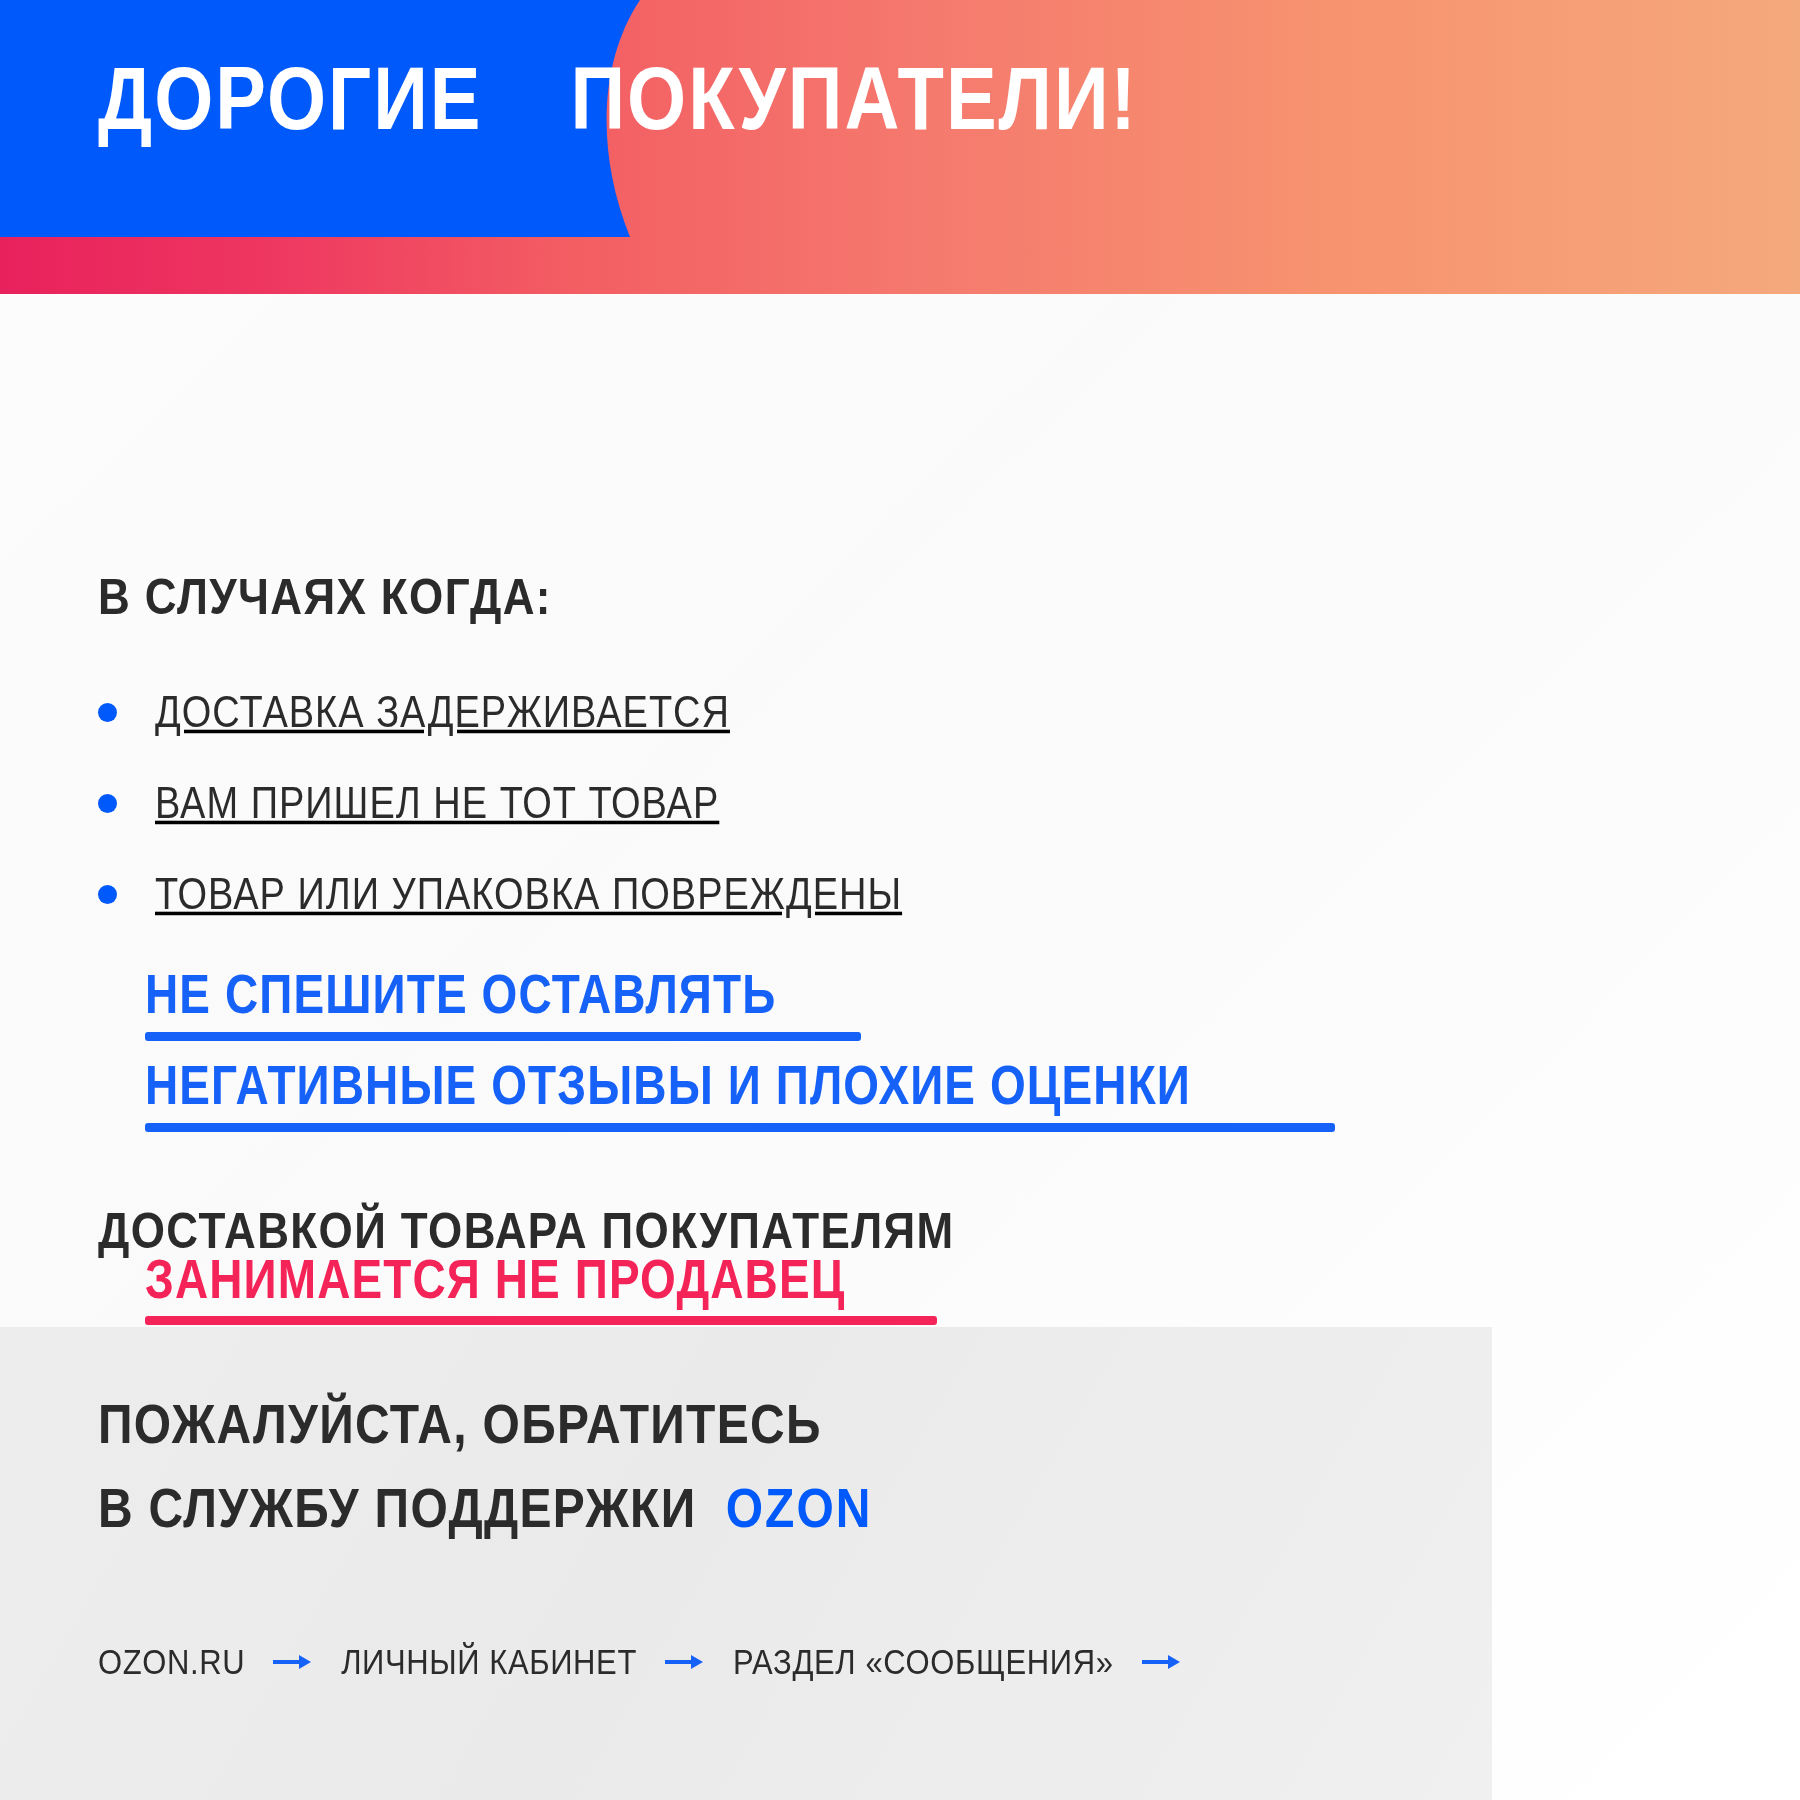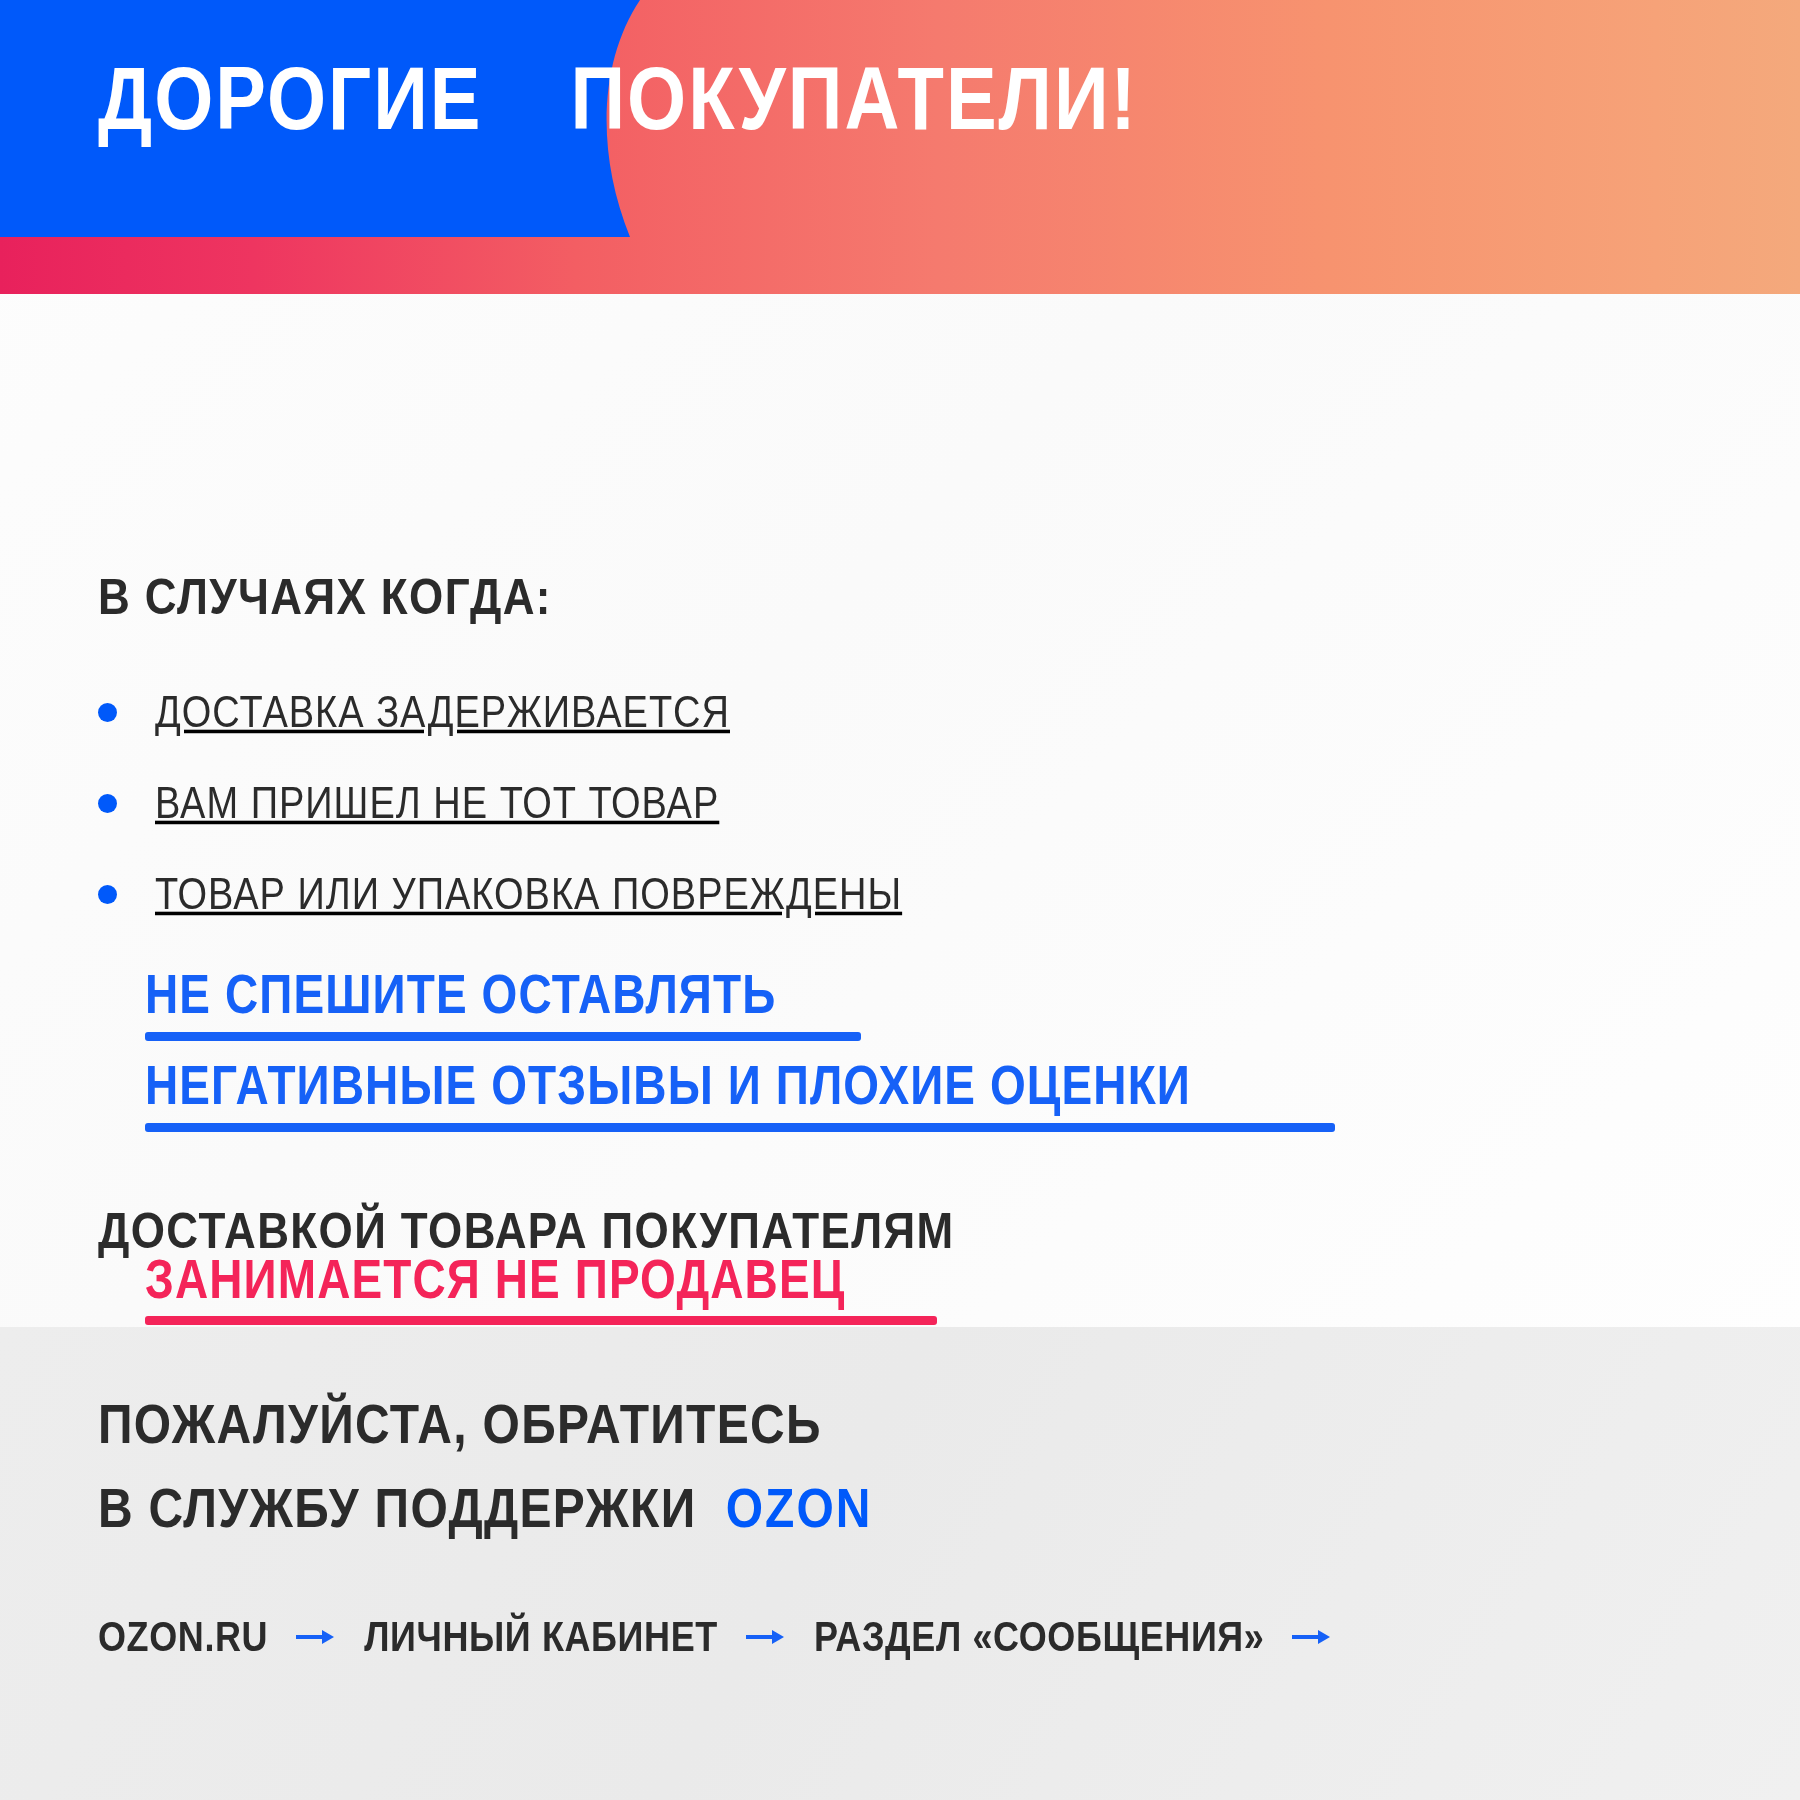--- a/index.html
+++ b/index.html
@@ -154,21 +154,21 @@
   #h-delivery { top: 912px; }
   .red-em { top: 957px; }
   .red-em .em-text { color: #F42459; }
   .red-em .rule { background: #F42459; margin-top: 19px; width: 792px; }
 
   
   .footer {
     position: absolute;
     left: 0;
     top: 1327px;
-    width: 1800px;
+    width: 1492px;
     height: 473px;
     background: linear-gradient(120deg, #EDEDED 0%, #EAEAEA 45%, #F0F0F0 100%);
     text-align: right;
   }
   .footer-heading {
     position: absolute;
     left: 98px;
     color: #2B2B2B;
     font-size: 48px;
     font-weight: 700;
@@ -186,23 +186,24 @@
     letter-spacing: 2px;
   }
 
   .path-line {
     position: absolute;
     left: 98px;
     display: flex;
     align-items: center;
     white-space: nowrap;
     color: #2B2B2B;
-    font-size: 36px;
-    font-weight: 700;
+    font-size: 31px;
+    font-weight: 400;
     letter-spacing: 0.6px;
+    margin-top: 28px;
   }
   .path-line .seg {
     transform: scaleY(1.16);
     transform-origin: left center;
     display: inline-block;
   }
   .arrow-icon {
     display: inline-flex;
     align-items: center;
     margin: 0 26px;

